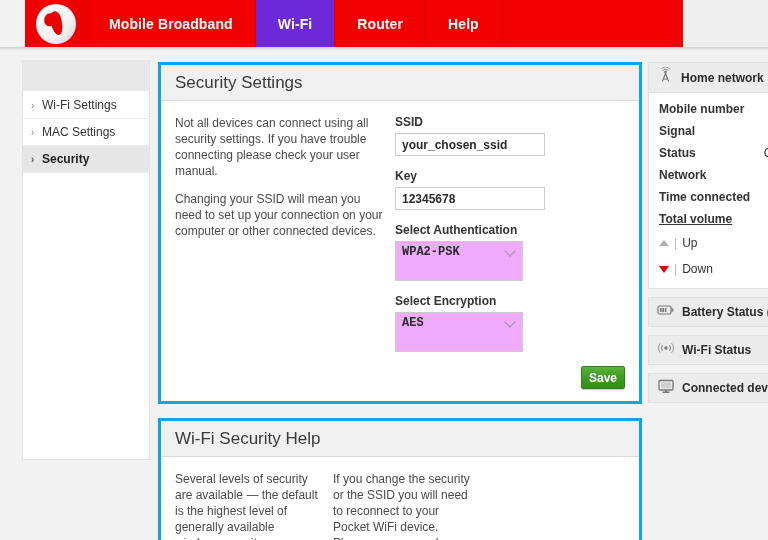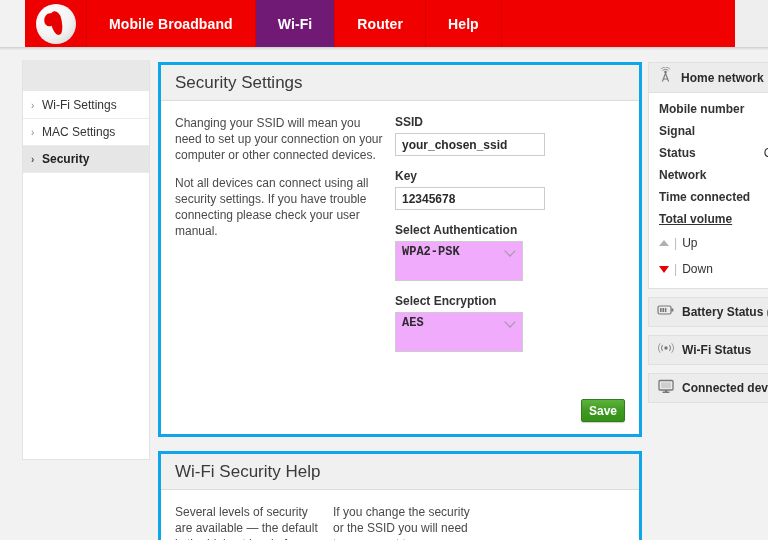--- a/index.html
+++ b/index.html
@@ -7,21 +7,21 @@
     margin: 0; padding: 0;
     width: 768px; height: 540px;
     overflow: hidden;
     background: #eeeeee;
     font-family: "Liberation Sans", sans-serif;
   }
 
   
   .topbar {
     position: absolute; top: 0; left: 0;
-    width: 735px; height: 47px;
+    width: 683px; height: 47px;
     background: #ee0000;
     display: flex; align-items: stretch;
   }
   .topbar-edge {
     width: 25px; height: 100%;
     background: #f2f2f2;
   }
   .logo-cell {
     width: 62px; height: 100%;
     background: #ef0000;
@@ -55,21 +55,21 @@
     display: flex; align-items: center; justify-content: center;
     padding: 0 22px;
     color: #ffffff;
     font-size: 14px; font-weight: bold;
     letter-spacing: .1px;
     background: #f10000;
     border-right: 1px solid #dd0000;
     cursor: pointer;
     white-space: nowrap;
   }
-  .nav-item.active { background: #701a75; }
+  .nav-item.active { background: #6d28d9; }
   .topbar-fill { flex: 1; background: #f10000; }
   .topbar-shadow {
     position: absolute; top: 47px; left: 0;
     width: 768px; height: 3px;
     background: linear-gradient(to bottom, rgba(0,0,0,.13), rgba(0,0,0,0));
   }
 
   
   .page {
     position: absolute; top: 50px; left: 0;
@@ -206,21 +206,20 @@
     width: 44px; height: 23px;
     border: 1px solid #2f7d1f;
     border-radius: 2px;
     background: linear-gradient(to bottom, #5cb33b 0%, #3f9a22 50%, #349114 100%);
     color: #ffffff;
     font-size: 12px; font-weight: bold;
     font-family: "Liberation Sans", sans-serif;
     cursor: pointer;
     box-shadow: 0 1px 1px rgba(0,0,0,.2);
     padding: 0;
-    margin-top: 33px;
   }
 
   .help-panel { margin-top: 14px; }
   .help-body { display: flex; padding: 14px 14px 0 14px; }
   .help-col {
     width: 158px;
     padding-right: 14px;
   }
   .help-col p {
     margin: 0;
@@ -341,22 +340,22 @@
 
   <div class="main">
 
     <div class="panel">
       <div class="panel-head">
         <h2>Security Settings</h2>
       </div>
       <div class="panel-body">
 
         <div class="col-left-text">
+          <p>Not all devices can connect using all security settings. If you have trouble connecting please check your user manual.</p>
           <p>Changing your SSID will mean you need to set up your connection on your computer or other connected devices.</p>
-          <p>Not all devices can connect using all security settings. If you have trouble connecting please check your user manual.</p>
         </div>
 
         <div class="col-form">
           <div class="field-label">SSID</div>
           <input class="text-input" type="text" value="your_chosen_ssid" style="">
 
           <div class="field-label spaced">Key</div>
           <input class="text-input" type="text" value="12345678" style="">
 
           <div class="field-label spaced">Select Authentication</div>

